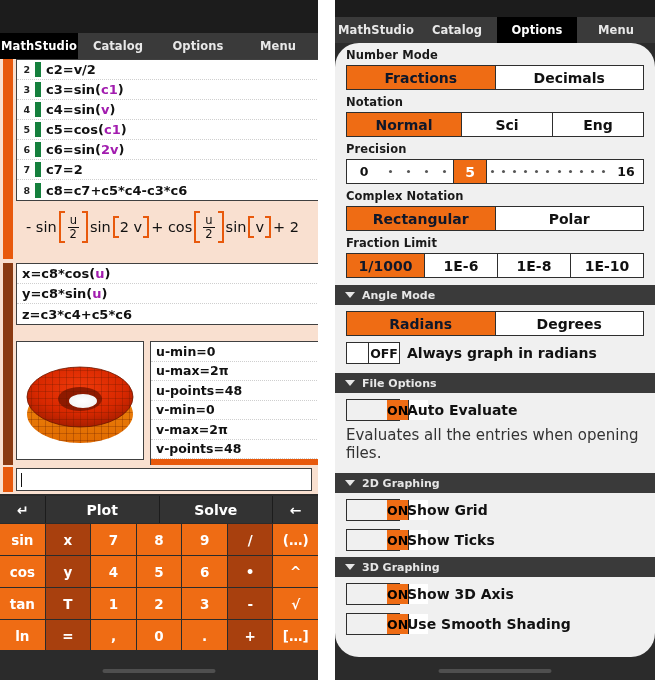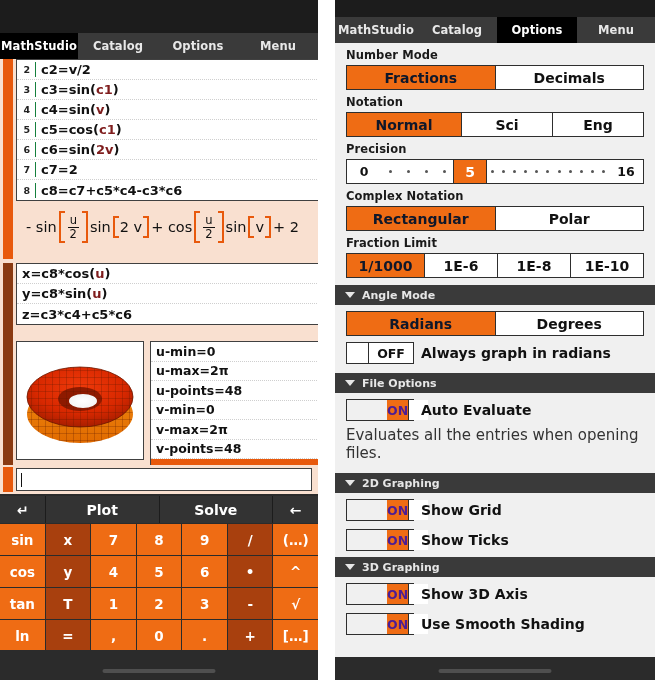--- a/index.html
+++ b/index.html
@@ -48,24 +48,24 @@
   .stripe-dark   { background: #8a3a12; }
 
   .cellbody { position: absolute; left: 16px; right: 6px; top: 0; bottom: 0; }
 
   .entrylist { background: #ffffff; border: 1px solid #404040; }
   .entryrow { display: flex; align-items: center; height: 20px;
               border-bottom: 1px dotted #cfcfcf; }
   .entryrow:last-child { border-bottom: none; }
   .entrynum { width: 18px; text-align: right; padding-right: 5px;
               font-size: 9.5px; color: #222; font-weight: bold; }
-  .entrytext { flex: 1; border-left: 1px solid #15803d; padding-left: 5px;
+  .entrytext { flex: 1; border-left: 6px solid #15803d; padding-left: 5px;
                font-size: 13px; font-weight: bold; color: #111;
                white-space: nowrap; overflow: hidden; }
-  .entrytext .v { color: #7f1d1d; }
+  .entrytext .v { color: #a21caf; }
 
   .resultarea { padding: 10px 8px 10px 10px; }
   .mathexpr { display: flex; align-items: center; font-size: 14.5px;
               font-weight: normal; color: #111; gap: 2px; }
   .frac { display: inline-flex; flex-direction: column; align-items: center;
           font-size: 11.5px; line-height: 1.1; padding: 0 2px; }
   .frac .num { border-bottom: 1.6px solid #111; padding: 0 2px; }
   .brk { display: inline-flex; align-items: stretch; }
   .brk .bl, .brk .br { width: 6px; }
   .bl { border-left: 2px solid #e8590c; border-top: 2px solid #e8590c; border-bottom: 2px solid #e8590c; }
@@ -110,21 +110,21 @@
   .key.o { background: #ef6c14; }
   .key.d { background: #a8400e; }
   .keybase { position: absolute; left: 0; top: 650px; width: 318px; height: 30px; background: #2b2b2b; }
   .homebar { position: absolute; left: 50%; transform: translateX(-50%); bottom: 7px;
              width: 113px; height: 4px; border-radius: 2px; background: #4f4f4f; }
   .homebar-r { position: absolute; left: 50%; transform: translateX(-50%); bottom: 7px;
                width: 113px; height: 4px; border-radius: 2px; background: #4f4f4f; }
 
   
   .optbody { position: absolute; left: 0; top: 43px; width: 320px; height: 614px;
-             background: #f0f0f0; overflow: hidden; }
+             background: #f0f0f0; overflow: hidden; border-radius: 24px; }
   .optpad { padding: 0 11px; }
   .optlabel { font-size: 11.5px; font-weight: bold; color: #1a1a1a;
               padding: 5px 0 3px 0; letter-spacing: .1px; }
   .seg { display: flex; height: 25px; border: 1px solid #2e2e2e; background: #ffffff; }
   .segitem { flex: 1; display: flex; align-items: center; justify-content: center;
              font-size: 14px; font-weight: bold; color: #111; background: #ffffff;
              border-right: 1px solid #2e2e2e; }
   .segitem:last-child { border-right: none; }
   .segitem.sel { background: #ef6c14; color: #0f172a; }
 
@@ -139,24 +139,24 @@
   .sl-trk-a { display: flex; align-items: center; justify-content: space-around; width: 72px; }
   .sl-trk-b { display: flex; align-items: center; justify-content: space-around; flex: 1; }
 
   .sectionhdr { background: #3a3a3a; height: 20px; display: flex; align-items: center;
                 padding-left: 10px; gap: 7px; margin-top: 7px; }
   .caret-dn { width: 0; height: 0; border-left: 5px solid transparent;
               border-right: 5px solid transparent; border-top: 6px solid #e6e6e6; }
   .sectionttl { font-size: 11px; color: #e6e6e6; font-weight: bold; }
 
   .toggle-row { display: flex; align-items: center; gap: 7px; padding: 6px 0 2px 0; }
-  .toggle { width: 68px; height: 22px; border: 1px solid #2e2e2e; display: flex; }
+  .toggle { width: 54px; height: 22px; border: 1px solid #2e2e2e; display: flex; }
   .toggle .lbl { flex: 1; display: flex; align-items: center; justify-content: center;
                  font-size: 12.5px; font-weight: bold; }
-  .toggle.on .lbl  { background: #ef6c14; color: #4c1d95; margin-left: 40px; }
+  .toggle.on .lbl  { background: #ef6c14; color: #000000; margin-left: 40px; }
   .toggle.on .knob { flex: 0 0 20px; background: #ffffff; border-left: 1px solid #2e2e2e; }
   .toggle.off .knob { flex: 0 0 22px; background: #ffffff; border-right: 1px solid #2e2e2e; }
   .toggle.off .lbl { background: #ffffff; color: #111; }
   .toggle-text { font-size: 14px; font-weight: bold; color: #111; }
   .helptext { font-size: 15px; color: #333; padding: 3px 0 4px 0; }
   .optbase { position: absolute; left: 0; top: 657px; width: 320px; height: 23px; background: #2b2b2b; }
 </style>
 </head>
 <body>
 

